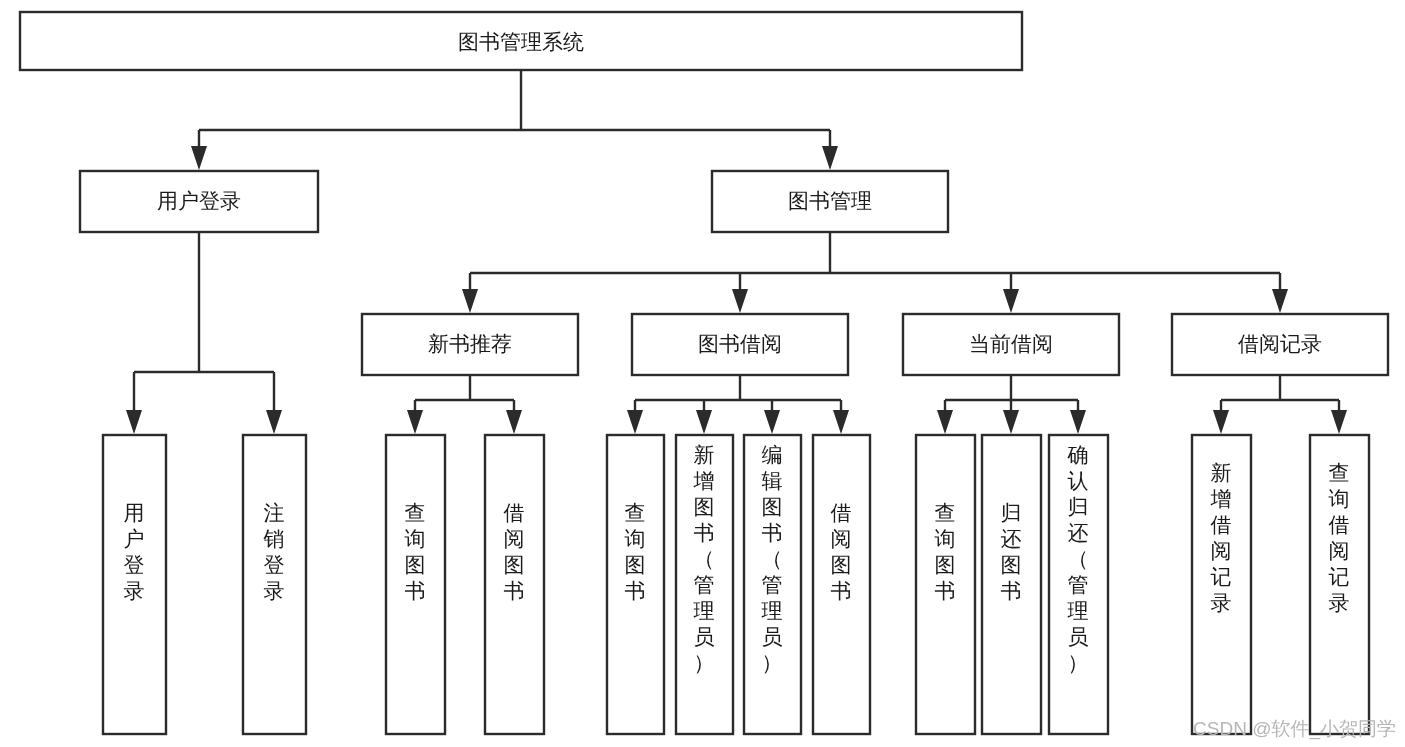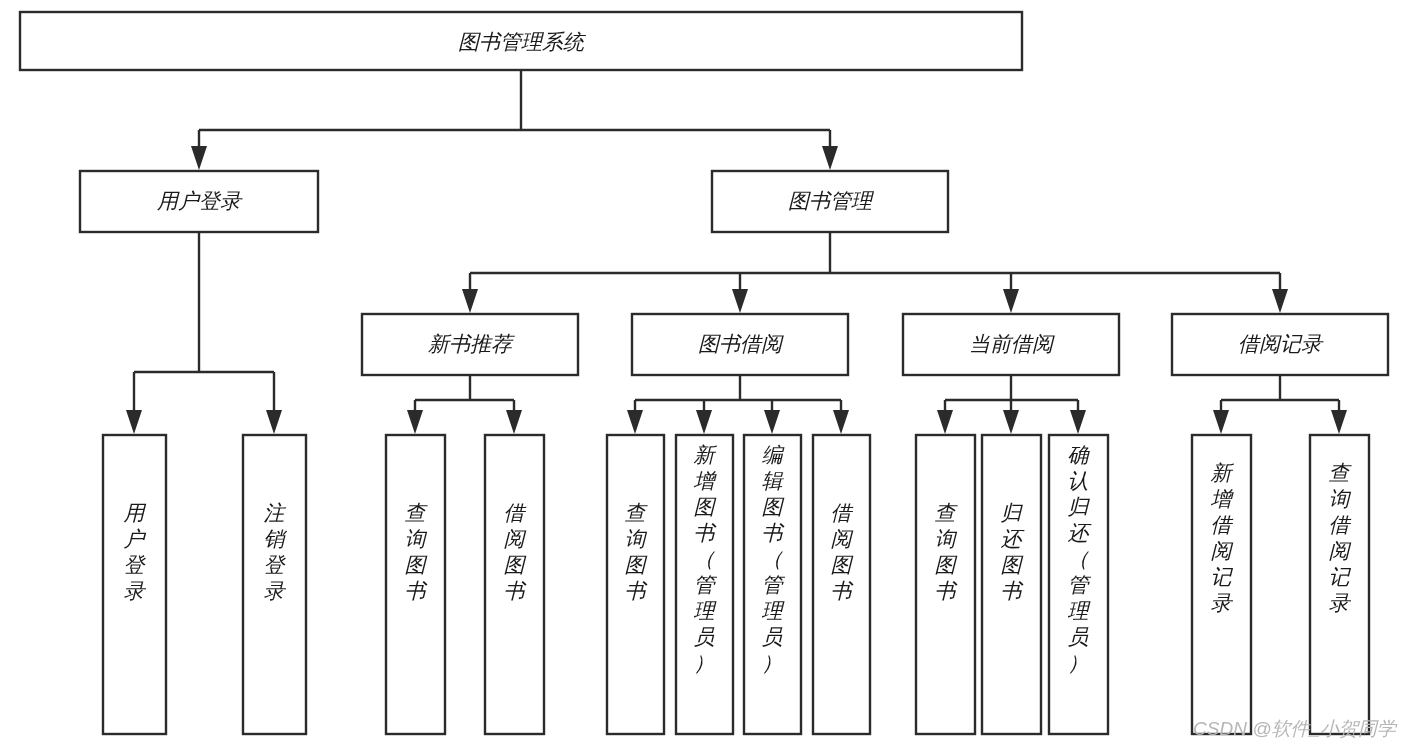--- a/index.html
+++ b/index.html
@@ -11,21 +11,20 @@
     width: 1405px;
     height: 747px;
     font-family: "Liberation Sans", "DejaVu Sans", sans-serif;
     overflow: hidden;
   }
   #diagram-root {
     position: relative;
     width: 1405px;
     height: 747px;
     background: #ffffff;
-    font-style: italic;
   }
   svg#tree-svg {
     position: absolute;
     left: 0;
     top: 0;
     width: 1405px;
     height: 747px;
   }
   .node-box {
     fill: #ffffff;

